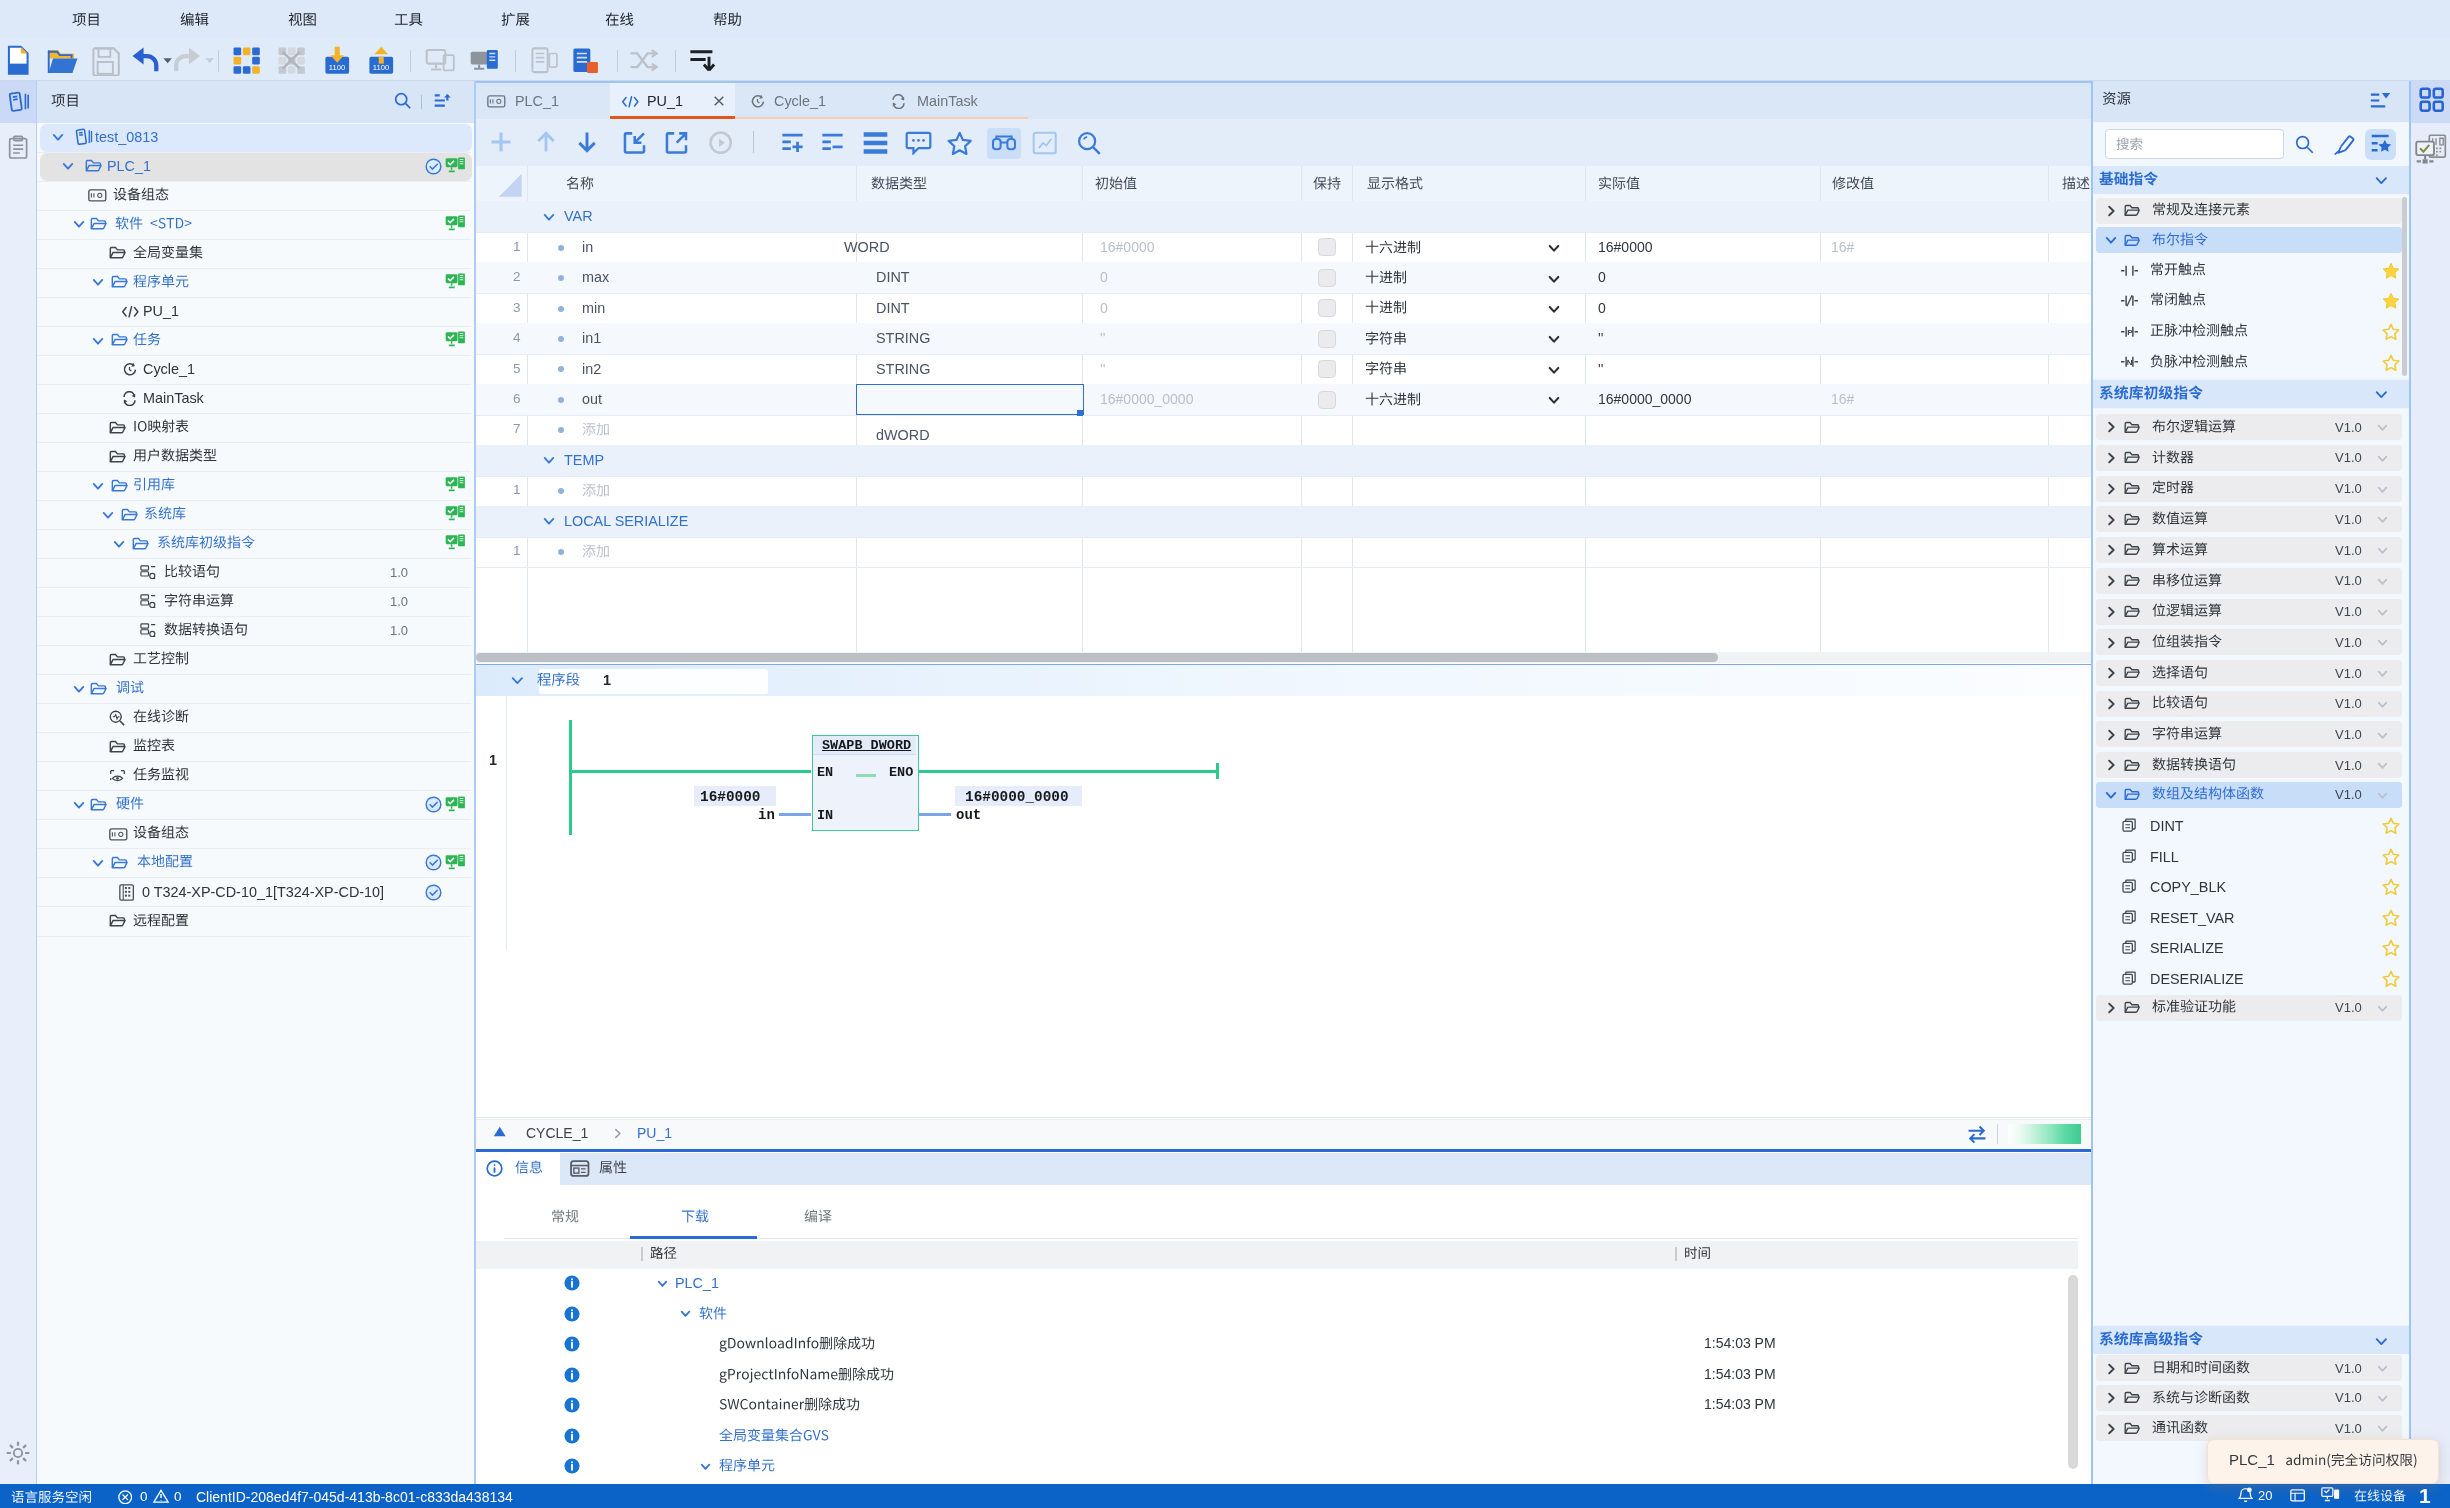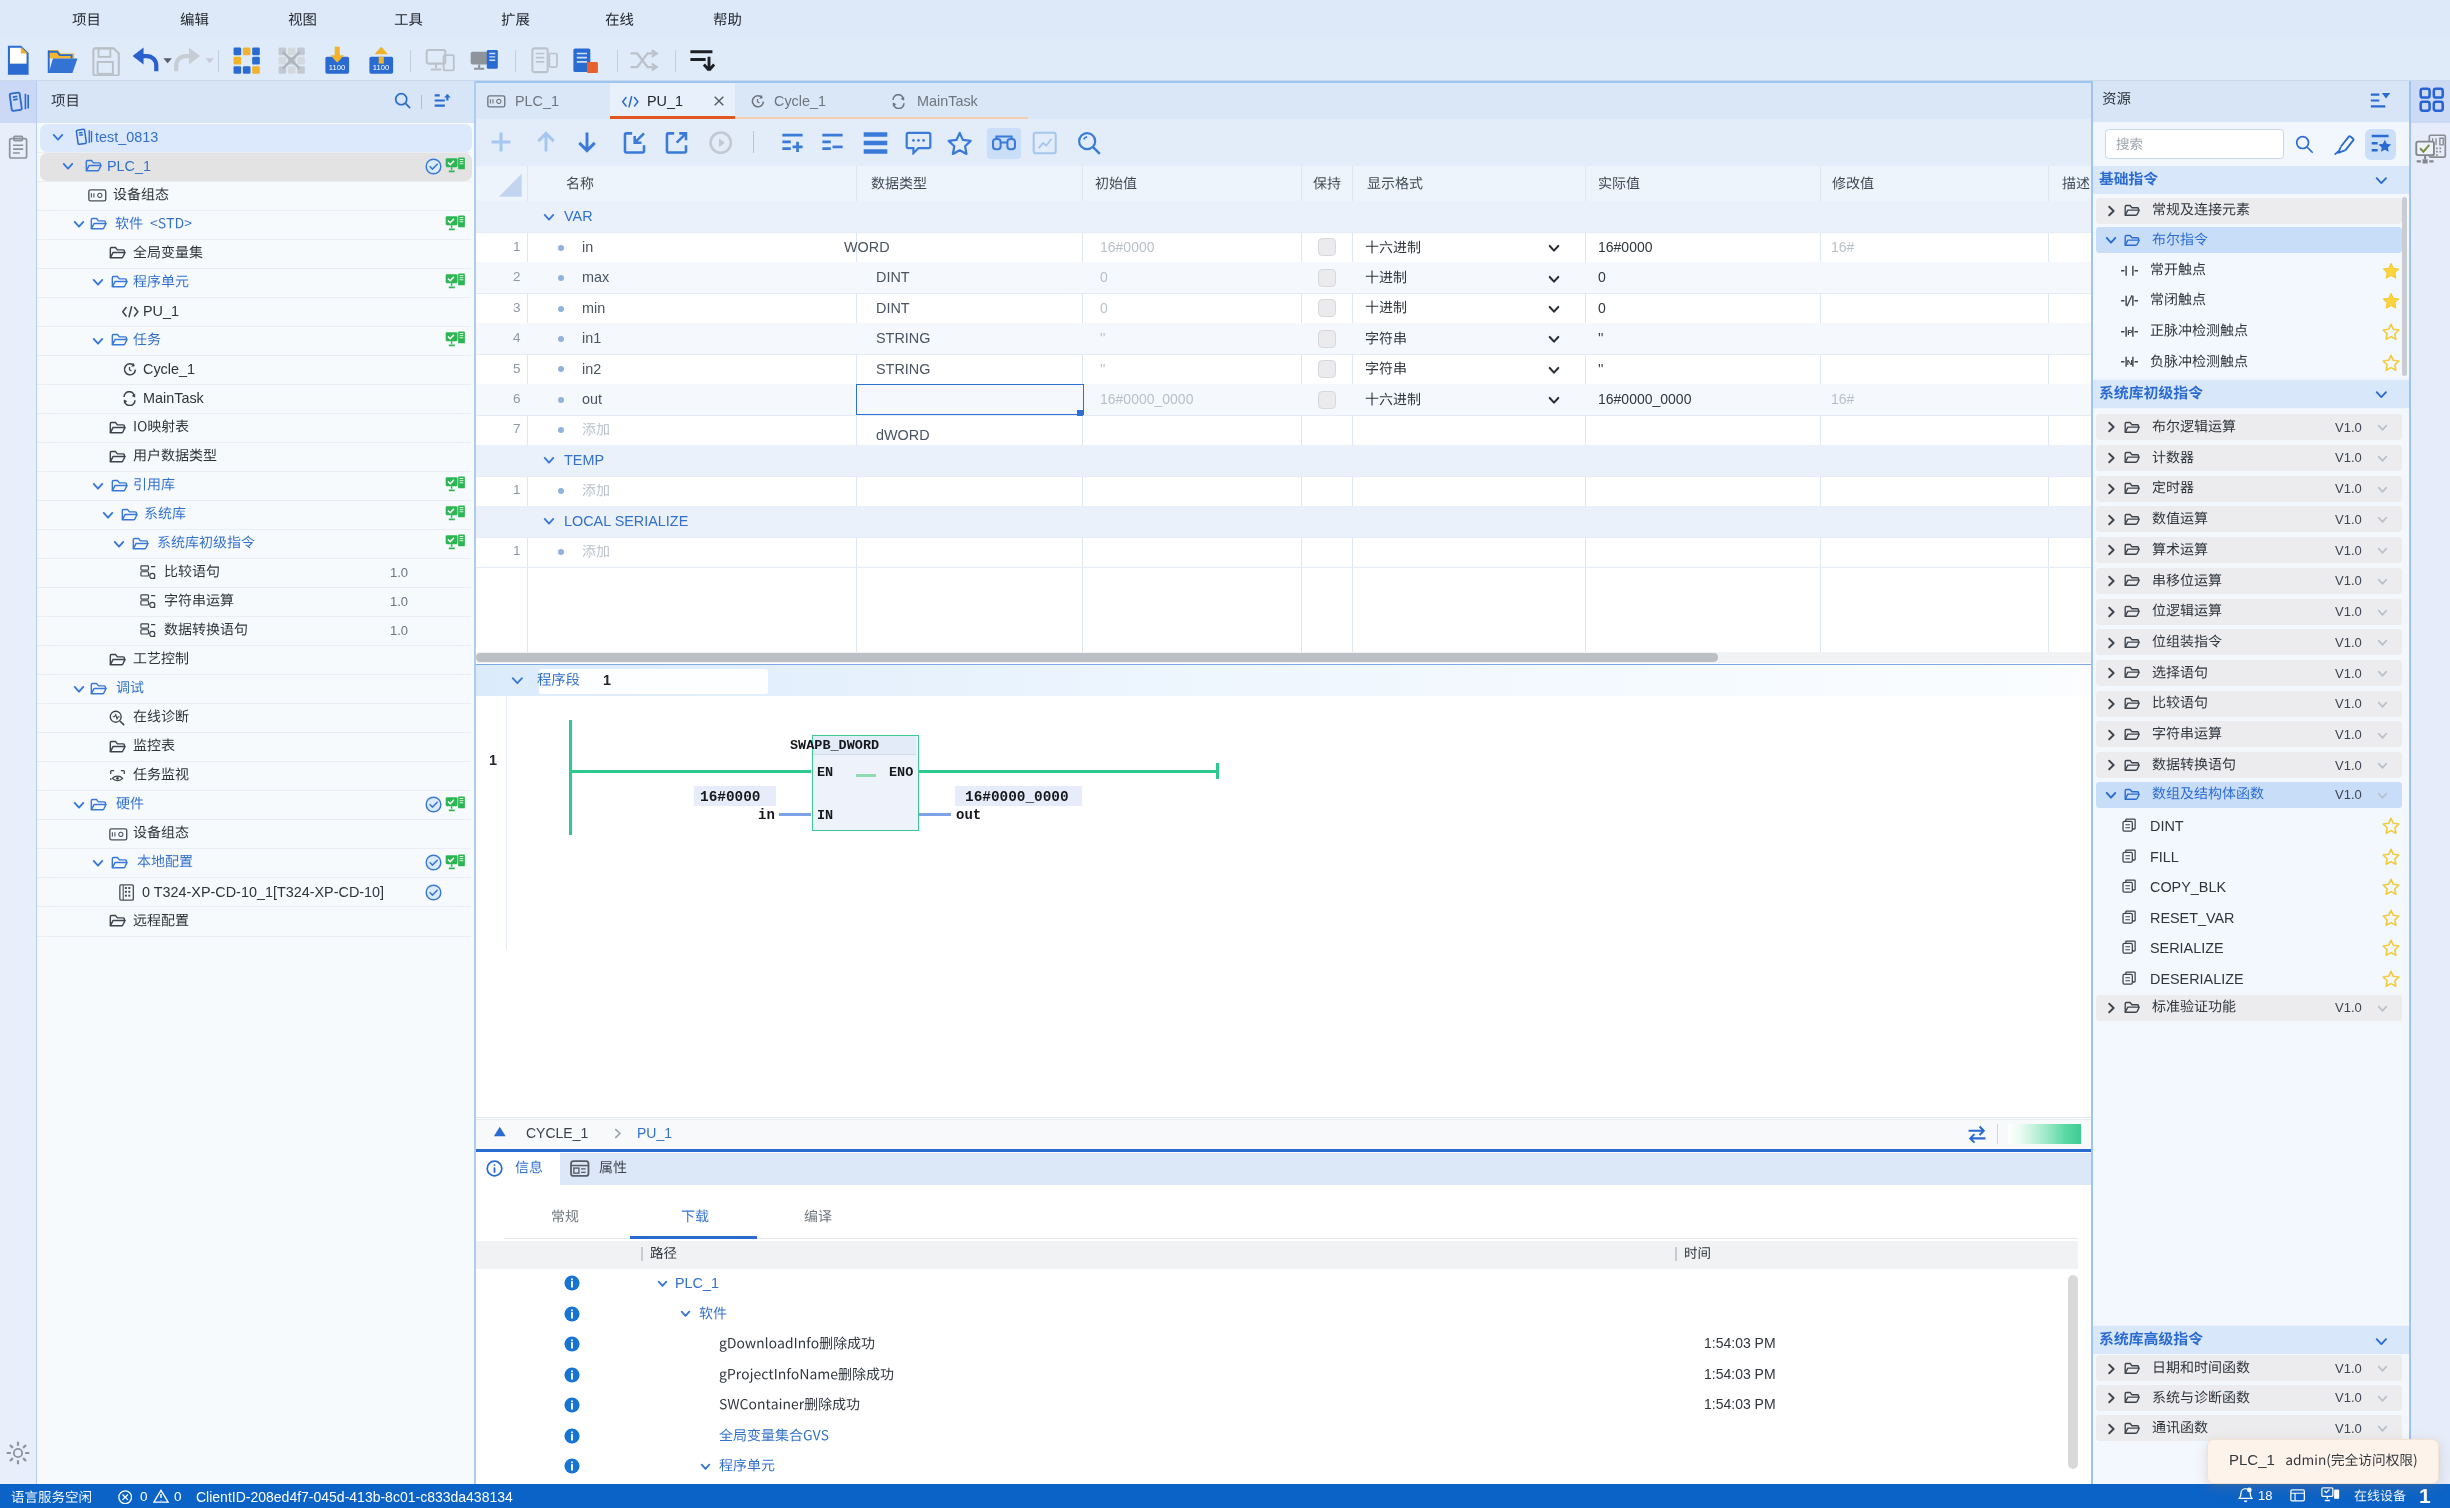--- a/index.html
+++ b/index.html
@@ -145,21 +145,21 @@
     <path d="M9.5 1.5 L18 15.5 H1 z" fill="none" stroke="#fff" stroke-width="1.6"></path>
     <path d="M9.5 6 v4.5 M9.5 13 v0.5" stroke="#fff" stroke-width="1.7"></path>
   </svg>
 <div style="position:absolute;left:174px;top:1489px;font:400 13.5px 'Liberation Sans',sans-serif;color:#fff;white-space:nowrap;">0</div>
 <div style="position:absolute;left:196px;top:1489px;font:400 14px 'Liberation Sans',sans-serif;color:#fff;white-space:nowrap;">ClientID-208ed4f7-045d-413b-8c01-c833da438134</div>
 <svg style="position:absolute;left:2238px;top:1487px;" width="15.2" height="16" viewBox="0 0 18 19">
     <path d="M9 2 a5.5 5.5 0 0 1 5.5 5.5 c0 4 1.5 5.5 2 6 H1.5 c0.5-0.5 2-2 2-6 A5.5 5.5 0 0 1 9 2 z" fill="none" stroke="#fff" stroke-width="1.5"></path>
     <path d="M7 16 a2 2 0 0 0 4 0" fill="#fff"></path>
     <circle cx="13.5" cy="3.5" r="2.8" fill="#fff"></circle>
   </svg>
-<div style="position:absolute;left:2258px;top:1488px;font:400 13px 'Liberation Sans',sans-serif;color:#fff;white-space:nowrap;">18</div>
+<div style="position:absolute;left:2258px;top:1488px;font:400 13px 'Liberation Sans',sans-serif;color:#fff;white-space:nowrap;">20</div>
 <svg style="position:absolute;left:2290px;top:1489px;" width="15.2" height="12.7" viewBox="0 0 18 15">
     <rect x="1" y="1" width="16" height="13" rx="1.5" fill="none" stroke="#fff" stroke-width="1.5"></rect>
     <path d="M1 5 h16 M6 5 v9" stroke="#fff" stroke-width="1.4"></path>
   </svg>
 <svg style="position:absolute;left:2321px;top:1487px;" width="18.6" height="15.2" viewBox="0 0 22 18">
     <rect x="1" y="1" width="13" height="10" rx="1.2" fill="none" stroke="#fff" stroke-width="1.5"></rect>
     <path d="M4 4.5 l2.2 2.2 3.8-3.8" stroke="#fff" stroke-width="1.5" fill="none"></path>
     <path d="M7.5 11 v3 M4.5 16 h6" stroke="#fff" stroke-width="1.5"></path>
     <rect x="15.5" y="3" width="6" height="11" rx="1" fill="#fff"></rect>
   </svg>
@@ -925,21 +925,21 @@
 <div style="position:absolute;left:506px;top:696px;width:0.8px;height:254px;background:#e4eaf1;"></div>
 <div style="position:absolute;left:489px;top:752px;font:700 14.4px 'Liberation Sans',sans-serif;color:#23272e;white-space:nowrap;">1</div>
 <div style="position:absolute;left:569px;top:720px;width:2.5px;height:115px;background:#2ec98e;"></div>
 <div style="position:absolute;left:571px;top:770px;width:240px;height:2.5px;background:#2ec98e;"></div>
 <div style="position:absolute;left:918px;top:770px;width:300px;height:2.5px;background:#2ec98e;"></div>
 <div style="position:absolute;left:1216px;top:763px;width:2.5px;height:16px;background:#2ec98e;"></div>
 <div style="position:absolute;left:779px;top:813px;width:32px;height:2.5px;background:#7ca3e8;"></div>
 <div style="position:absolute;left:918px;top:813px;width:33px;height:2.5px;background:#7ca3e8;"></div>
 <div style="position:absolute;left:812px;top:735px;width:107px;height:96px;background:#eef2fb;border:1.7px solid #3fcb90;"></div>
 <div style="position:absolute;left:813px;top:736px;width:103px;height:18.6px;background:#e3eaf8;border-bottom:0.8px solid #d3dced;"></div>
-<div style="position:absolute;left:790px;top:738px;font:700 13.5px 'Liberation Mono',monospace;color:#15181c;white-space:nowrap;">SWAPB_DWORD</div>
+<div style="position:absolute;left:822px;top:738px;font:700 13.5px 'Liberation Mono',monospace;color:#15181c;white-space:nowrap;text-decoration:underline;">SWAPB_DWORD</div>
 <div style="position:absolute;left:817px;top:765px;font:700 13.5px 'Liberation Mono',monospace;color:#15181c;white-space:nowrap;">EN</div>
 <div style="position:absolute;left:889px;top:765px;font:700 13.5px 'Liberation Mono',monospace;color:#15181c;white-space:nowrap;">ENO</div>
 <div style="position:absolute;left:856px;top:774px;width:20.3px;height:2.5px;background:#8fdcb4;"></div>
 <div style="position:absolute;left:817px;top:808px;font:700 13.5px 'Liberation Mono',monospace;color:#15181c;white-space:nowrap;">IN</div>
 <div style="position:absolute;left:694px;top:786px;width:82px;height:20.3px;background:#e6ecf9;"></div>
 <div style="position:absolute;left:700px;top:789px;font:700 14.4px 'Liberation Mono',monospace;color:#15181c;white-space:nowrap;">16#0000</div>
 <div style="position:absolute;left:758px;top:807px;font:700 14px 'Liberation Mono',monospace;color:#15181c;white-space:nowrap;">in</div>
 <div style="position:absolute;left:955px;top:786px;width:127px;height:20.3px;background:#e6ecf9;"></div>
 <div style="position:absolute;left:965px;top:789px;font:700 14.4px 'Liberation Mono',monospace;color:#15181c;white-space:nowrap;">16#0000_0000</div>
 <div style="position:absolute;left:956px;top:807px;font:700 14px 'Liberation Mono',monospace;color:#15181c;white-space:nowrap;">out</div>

